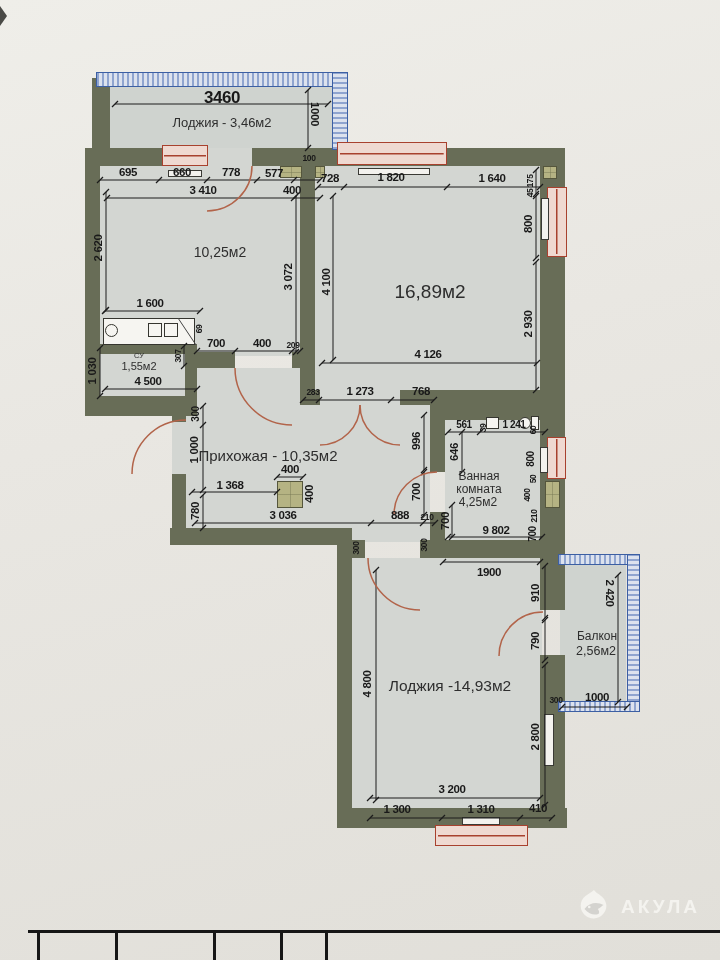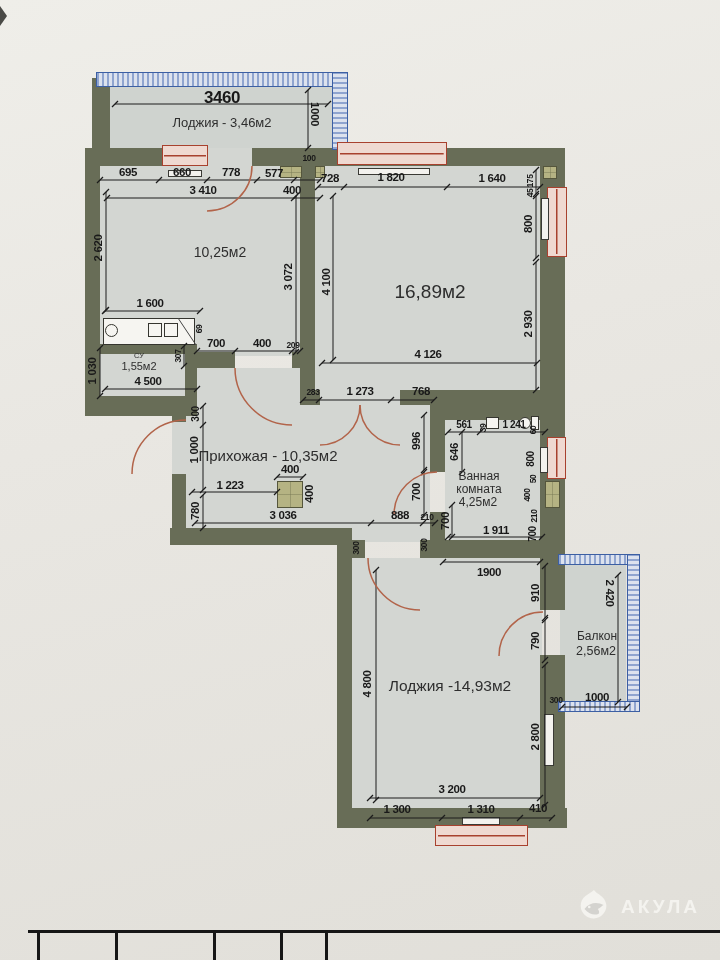--- a/index.html
+++ b/index.html
@@ -219,21 +219,21 @@
   <b class="d" style="left:216px;top:344px">700</b>
   <b class="d" style="left:262px;top:344px">400</b>
   <b class="d sm" style="left:293px;top:345px">209</b>
   <b class="d v sm" style="left:199px;top:329px">69</b>
   <b class="d v sm" style="left:178px;top:356px">307</b>
   <b class="d v" style="left:93px;top:371px">1 030</b>
   <b class="d" style="left:148px;top:382px">4 500</b>
   <b class="d v md" style="left:196px;top:414px">300</b>
   <b class="d v" style="left:195px;top:450px">1 000</b>
   <b class="d v" style="left:196px;top:511px">780</b>
-  <b class="d" style="left:230px;top:486px">1 223</b>
+  <b class="d" style="left:230px;top:486px">1 368</b>
   <b class="d" style="left:290px;top:470px">400</b>
   <b class="d v" style="left:310px;top:494px">400</b>
   <b class="d" style="left:283px;top:516px">3 036</b>
   <b class="d" style="left:400px;top:516px">888</b>
   <b class="d sm" style="left:427px;top:517px">210</b>
   <b class="d sm" style="left:313px;top:392px">283</b>
   <b class="d" style="left:360px;top:392px">1 273</b>
   <b class="d" style="left:421px;top:392px">768</b>
   <b class="d v" style="left:417px;top:441px">996</b>
   <b class="d v" style="left:417px;top:492px">700</b>
@@ -243,21 +243,21 @@
   <b class="d v sm" style="left:483px;top:428px">39</b>
   <b class="d md" style="left:514px;top:425px">1 241</b>
   <b class="d v" style="left:455px;top:452px">646</b>
   <b class="d v" style="left:446px;top:521px">700</b>
   <b class="d v sm" style="left:533px;top:430px">60</b>
   <b class="d v md" style="left:531px;top:459px">800</b>
   <b class="d v sm" style="left:533px;top:479px">50</b>
   <b class="d v sm" style="left:527px;top:495px">400</b>
   <b class="d v sm" style="left:534px;top:516px">210</b>
   <b class="d v md" style="left:533px;top:534px">700</b>
-  <b class="d" style="left:496px;top:531px">1 911</b>
+  <b class="d" style="left:496px;top:531px">9 802</b>
   <b class="d" style="left:489px;top:573px">1900</b>
   <b class="d v" style="left:536px;top:593px">910</b>
   <b class="d v" style="left:536px;top:641px">790</b>
   <b class="d v" style="left:368px;top:684px">4 800</b>
   <b class="d v" style="left:536px;top:737px">2 800</b>
   <b class="d" style="left:452px;top:790px">3 200</b>
   <b class="d" style="left:397px;top:810px">1 300</b>
   <b class="d" style="left:481px;top:810px">1 310</b>
   <b class="d" style="left:538px;top:809px">410</b>
   <b class="d v90" style="left:609px;top:593px">2 420</b>

